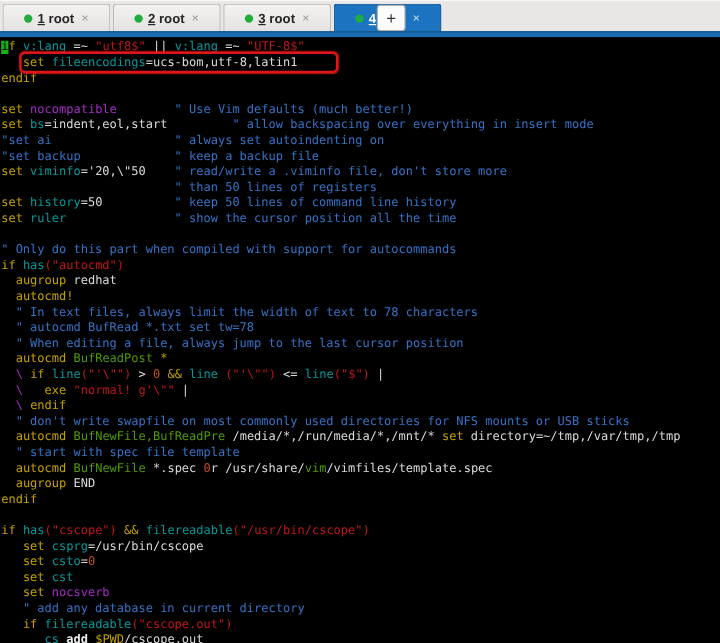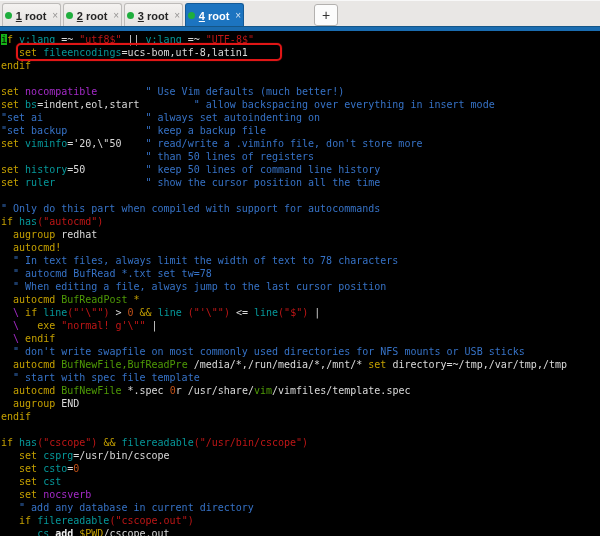--- a/index.html
+++ b/index.html
@@ -8,21 +8,21 @@
     width: 600px; height: 536px; overflow: hidden;
     background: #000; font-family: "Liberation Sans", sans-serif;
   }
   
   .tabbar {
     position: relative; width: 600px; height: 31px;
     background: #e9e7e5; border-top: 1px solid #f8f8f8;
   }
   .tabs { position: absolute; left: 2px; top: 2px; height: 24px; display: flex; }
   .tab {
-    width: 59px; height: 24px; margin-right: 2px;
+    width: 90px; height: 24px; margin-right: 2px;
     display: flex; align-items: center; justify-content: center; gap: 4px;
     background: linear-gradient(#f4f2f0, #e4e2e0);
     border: 1px solid #bdbbb9; border-bottom: none;
     border-radius: 3px 3px 0 0;
     font-size: 11px; font-weight: bold; color: #262626;
     cursor: default;
   }
   .tab--active {
     background: #1c74c0; border-color: #145a96; color: #ffffff;
   }

